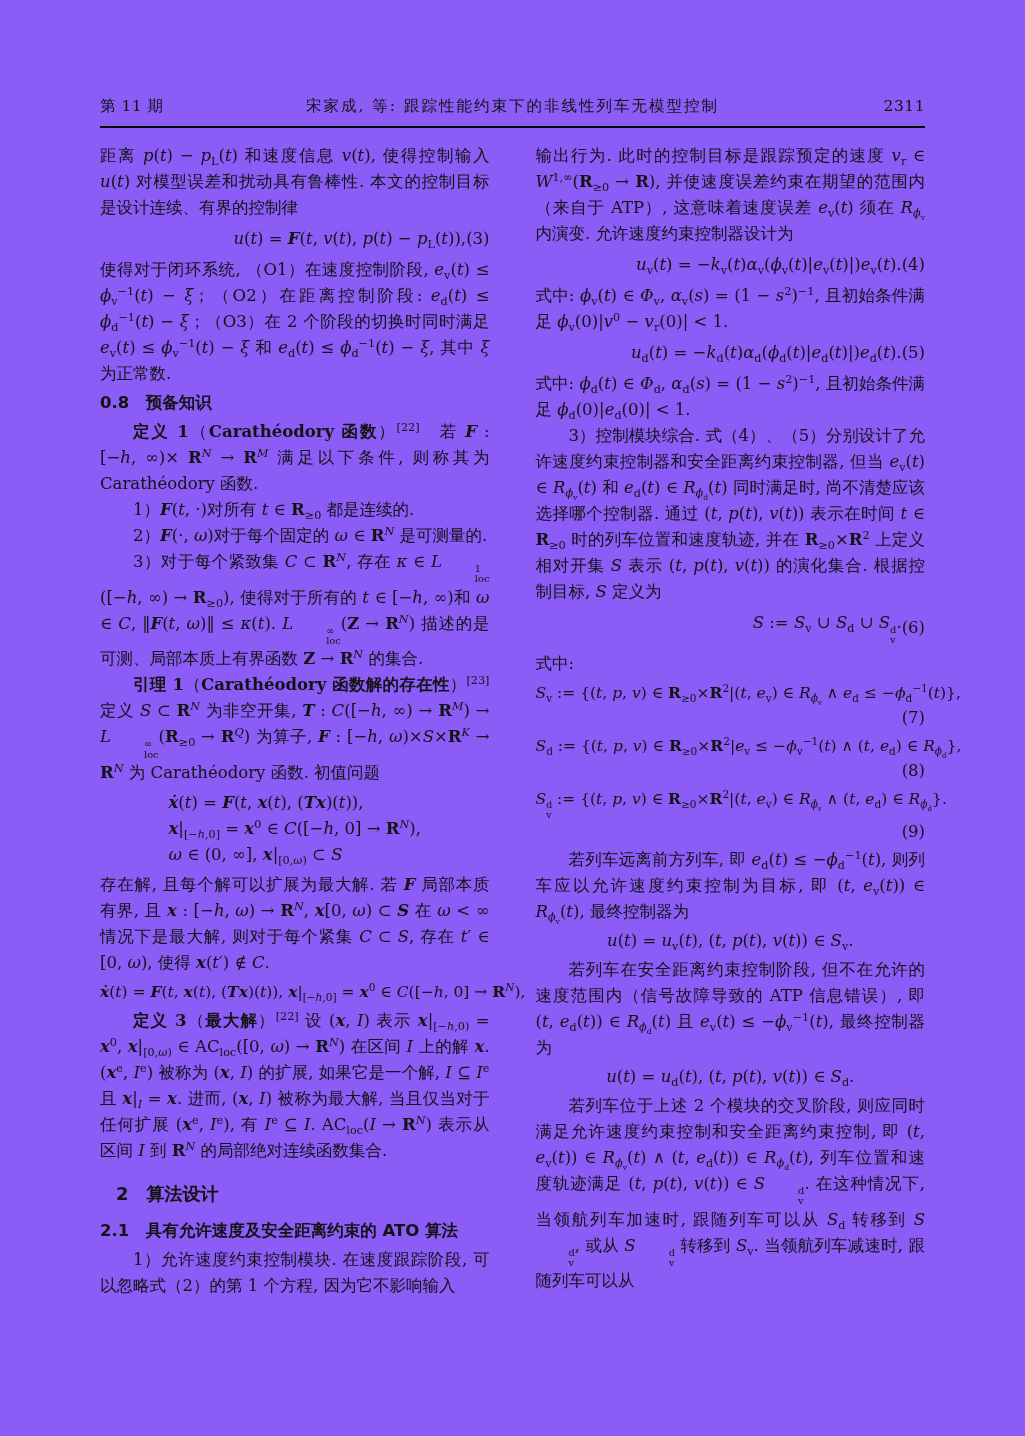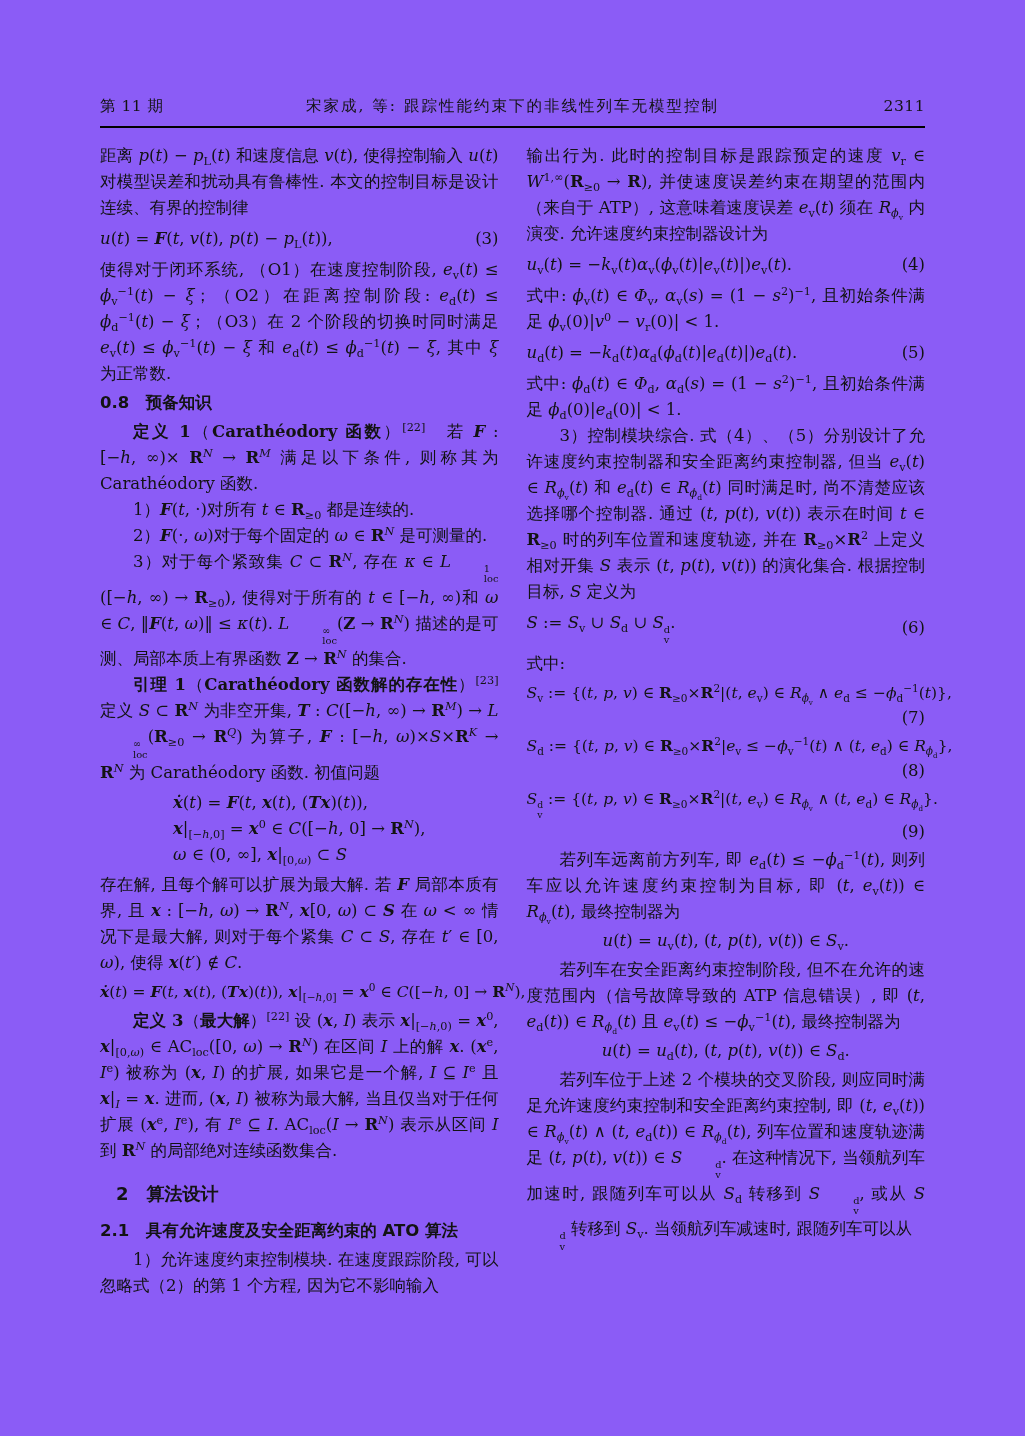--- a/index.html
+++ b/index.html
@@ -9,39 +9,39 @@
     font-family:"DejaVu Serif","Liberation Serif",serif;
     padding:96px 100px 0 100px;overflow:hidden;position:relative;
   }
   
   .phead{display:flex;align-items:baseline;font-size:15.5px;letter-spacing:.5px;}
   .phead .issue{width:130px;}
   .phead .rtitle{flex:1;text-align:center;letter-spacing:2px;}
   .phead .pageno{width:130px;text-align:right;}
   .hrule{border-bottom:2px solid #000;margin-top:9px;}
   
-  .columns{display:flex;gap:28px;margin-top:15px;font-size:16.5px;line-height:26px;text-align:justify;}
+  .columns{display:flex;gap:46px;margin-top:15px;font-size:16.5px;line-height:26px;text-align:justify;}
   .col{flex:1;min-width:0;}
   p{margin:0;text-indent:2em;}
   p.noind{text-indent:0;}
   i{font-style:italic;}
   b{font-weight:bold;}
   sub,sup{font-size:68%;line-height:0;}
   
   .ss{display:inline-flex;flex-direction:column;align-items:flex-start;
       font-size:60%;line-height:1.05;vertical-align:-0.5em;font-style:normal;}
   .ss span{display:block;}
   
   .h-minor{font-weight:bold;font-family:"DejaVu Sans","Liberation Sans",sans-serif;
            font-size:16.5px;margin:3px 0;text-indent:0;}
   .h-major{font-weight:bold;font-family:"DejaVu Sans","Liberation Sans",sans-serif;
            font-size:18px;margin:16px 16px 10px;text-indent:0;line-height:28px;}
   
   .eq{display:flex;align-items:center;margin:5px 0;}
-  .eq-body{flex:1;text-align:left;white-space:nowrap;}
+  .eq-body{flex:1;text-align:right;white-space:nowrap;}
   .eq-num{flex:none;}
   .eq-stack{text-align:center;margin:4px 0 4px 0;}
   .eq-stack-inner{display:inline-block;text-align:left;}
   .eq-block{margin:3px 0;}
   .eq-line{text-align:center;white-space:nowrap;}
   .eq-line.tight{font-size:15.5px;}
   .eq-numline{text-align:right;line-height:24px;}
 </style>
 </head>
 <body>

